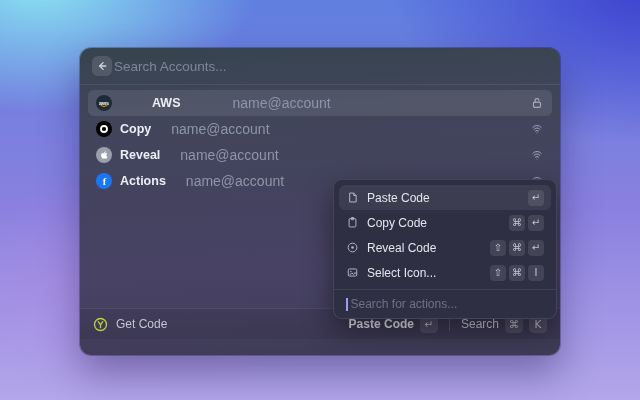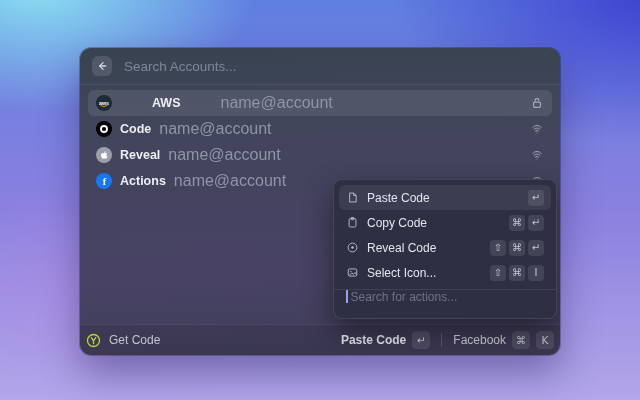--- a/index.html
+++ b/index.html
@@ -17,40 +17,40 @@
       linear-gradient(180deg, #5f7fe0 0%, #8a80df 52%, #b3a6ea 100%);
   }
   .window{
     position:absolute;left:80px;top:48px;width:480px;height:307px;
     border-radius:11px;
     background:linear-gradient(178deg,#37434f 0%,#404659 20%,#464261 55%,#484365 72%,#3e3b56 100%);
     box-shadow:0 18px 38px rgba(25,18,70,.38), 0 0 0 1px rgba(0,0,0,.25);
     overflow:hidden;
   }
   
-  .searchbar{height:36px;display:flex;align-items:center;gap:10px;padding:0 12px;
+  .searchbar{height:36px;display:flex;align-items:center;padding:0 12px;
     border-bottom:1px solid rgba(255,255,255,.07);}
   .back-btn{width:20px;height:20px;border:none;border-radius:6px;flex:0 0 auto;
     background:rgba(255,255,255,.12);display:flex;align-items:center;justify-content:center;
     cursor:pointer;padding:0;}
   .search-input{flex:1;background:transparent;border:none;outline:none;
     font-family:"Liberation Sans",sans-serif;font-size:13.5px;color:#dfe3ec;}
   .search-input::placeholder{color:#7e8798;}
   
   .list{padding:5px 8px;}
   .row{height:26px;display:flex;align-items:center;gap:8px;padding:0 8px;border-radius:6px;cursor:pointer;}
   .row.selected{background:rgba(255,255,255,.09);gap:40px;}
   .avatar{width:16px;height:16px;flex:0 0 auto;display:flex;}
   .row-title{font-size:12.5px;font-weight:bold;color:#eceef4;}
-  .row-sub{font-size:16px;color:#8f95a9;margin-left:0;}
+  .row-sub{font-size:14px;color:#8f95a9;margin-left:12px;}
   .row-right{margin-left:auto;display:flex;opacity:.8;}
   
-  .footer{position:absolute;left:0;right:0;bottom:0;height:30px;
+  .footer{position:absolute;left:0;right:0;bottom:16px;height:30px;
     border-top:1px solid rgba(255,255,255,.08);background:rgba(0,0,0,.07);
-    display:flex;align-items:center;padding:0 6px;text-align:center;}
+    display:flex;align-items:center;padding:0 13px;text-align:center;}
   .footer-left{display:flex;align-items:center;gap:8px;}
   .footer-app-label{font-size:12px;color:#c2c5d2;}
   .footer-right{margin-left:auto;display:flex;align-items:center;gap:6px;}
   .footer-primary{font-size:12px;font-weight:bold;color:#e2e4ec;cursor:pointer;}
   .footer-actions{font-size:12px;color:#c9cbd8;cursor:pointer;}
   .vdiv{width:1px;height:14px;background:rgba(255,255,255,.16);margin:0 5px;}
   kbd{
     font-family:"DejaVu Sans",sans-serif;display:inline-flex;align-items:center;justify-content:center;
     min-width:16px;height:16px;padding:0 3px;border-radius:4px;
     background:rgba(255,255,255,.10);color:#c3c6d4;font-size:10px;box-sizing:border-box;
@@ -62,21 +62,21 @@
     background:rgba(45,46,66,.97);border:1px solid rgba(255,255,255,.10);
     border-radius:9px;box-shadow:0 12px 30px rgba(0,0,0,.45);
     padding:5px 5px 0 5px;
   }
   .menu-item{height:25px;display:flex;align-items:center;gap:8px;padding:0 7px;border-radius:6px;cursor:pointer;}
   .menu-item.selected{background:rgba(255,255,255,.07);}
   .mi-icon{display:flex;flex:0 0 auto;opacity:.85;}
   .mi-label{font-size:12px;color:#e3e5ee;}
   .keys{margin-left:auto;display:flex;gap:3px;}
   .menu-divider{height:1px;background:rgba(255,255,255,.09);margin:4px -5px 0 -5px;}
-  .menu-search{height:28px;display:flex;align-items:flex-start;padding:0 7px;}
+  .menu-search{height:28px;display:flex;align-items:center;padding:0 7px;}
   .caret{width:1.5px;height:13px;background:#98a0f5;margin-right:3px;}
   .menu-search-text{font-size:12px;color:#6e7286;}
   svg{display:block;}
 </style>
 </head>
 <body>
 
 <div class="bg">
   <div class="window">
 
@@ -112,21 +112,21 @@
         </span>
       </div>
 
       <div class="row">
         <span class="avatar">
           <svg width="16" height="16" viewBox="0 0 16 16">
             <circle cx="8" cy="8" r="8" fill="#000000"></circle>
             <circle cx="8" cy="8" r="3" fill="none" stroke="#ffffff" stroke-width="1.9"></circle>
           </svg>
         </span>
-        <span class="row-title">Code</span>
+        <span class="row-title">Copy</span>
         <span class="row-sub">name@account</span>
         <span class="row-right">
           <svg width="14" height="14" viewBox="0 0 16 16" fill="none" stroke="#bcc0d0" stroke-width="1.1" stroke-linecap="round">
             <path d="M3.2 6.2 a6 6 0 0 1 9.6 0"></path>
             <path d="M4.6 8.4 a4.2 4.2 0 0 1 6.8 0"></path>
             <path d="M6.1 10.5 a2.4 2.4 0 0 1 3.8 0"></path>
             <path d="M8 12.6 l0 .01"></path>
           </svg>
         </span>
       </div>
@@ -181,21 +181,21 @@
             <path d="M5.6 5 L8 8.4 L10.4 5"></path>
             <path d="M8 8.4 V11.4"></path>
           </svg>
         </span>
         <span class="footer-app-label">Get Code</span>
       </div>
       <div class="footer-right">
         <span class="footer-primary">Paste Code</span>
         <kbd>↵</kbd>
         <span class="vdiv"></span>
-        <span class="footer-actions">Facebook</span>
+        <span class="footer-actions">Search</span>
         <kbd>⌘</kbd>
         <kbd>K</kbd>
       </div>
     </div>
 
     <div class="menu">
 
       <div class="menu-item selected">
         <span class="mi-icon">
           <svg width="13" height="13" viewBox="0 0 16 16" fill="none" stroke="#ccd0de" stroke-width="1.2" stroke-linejoin="round">

